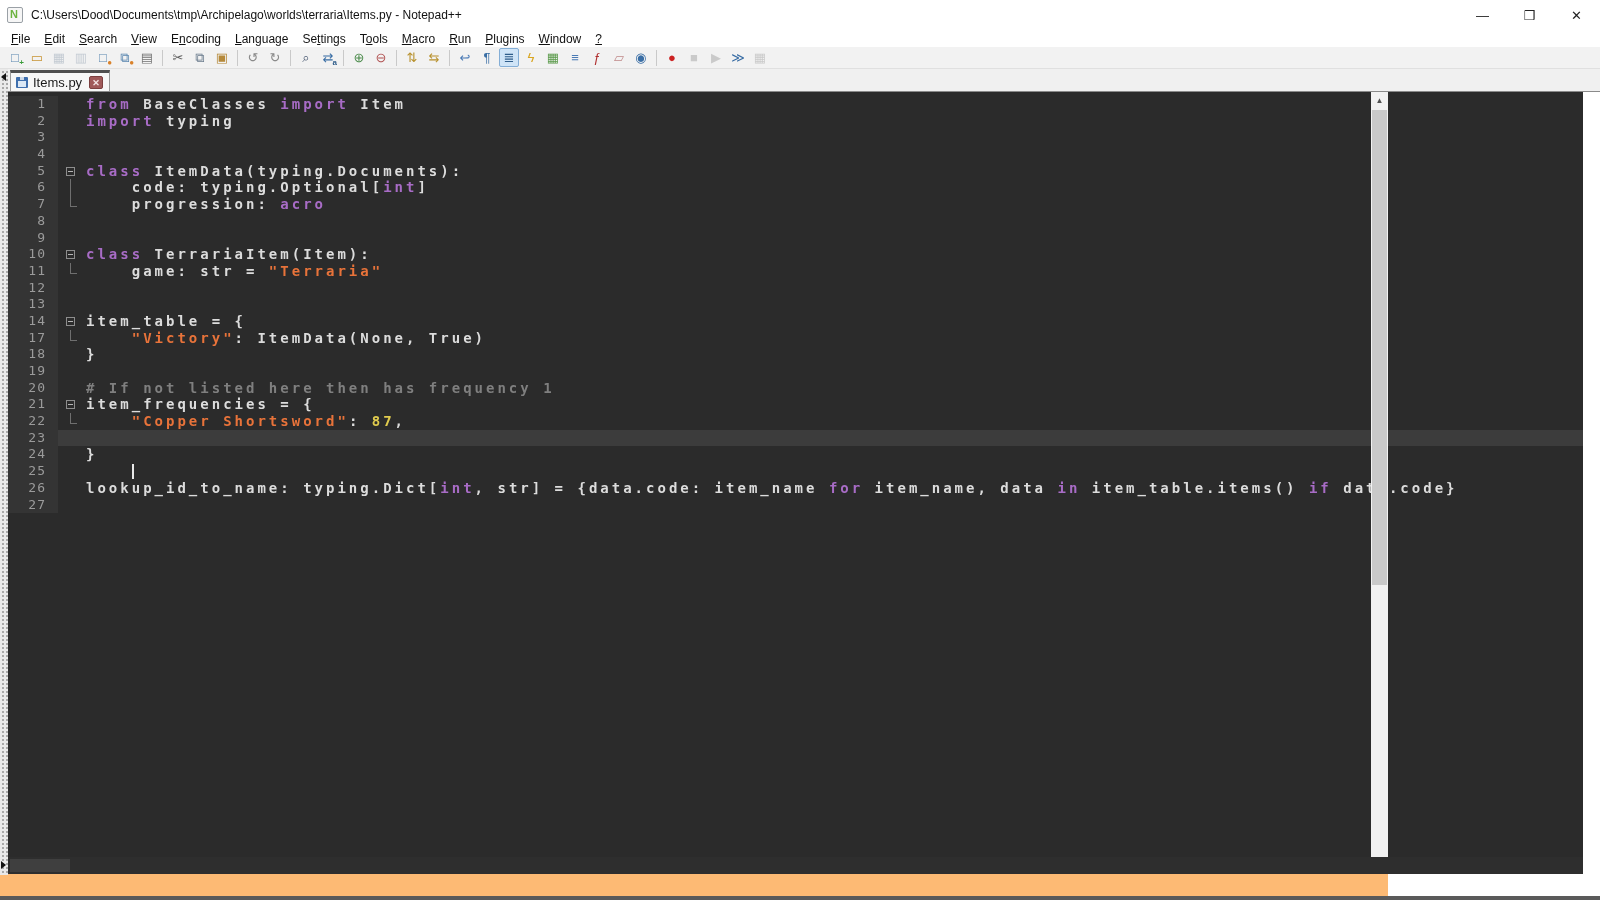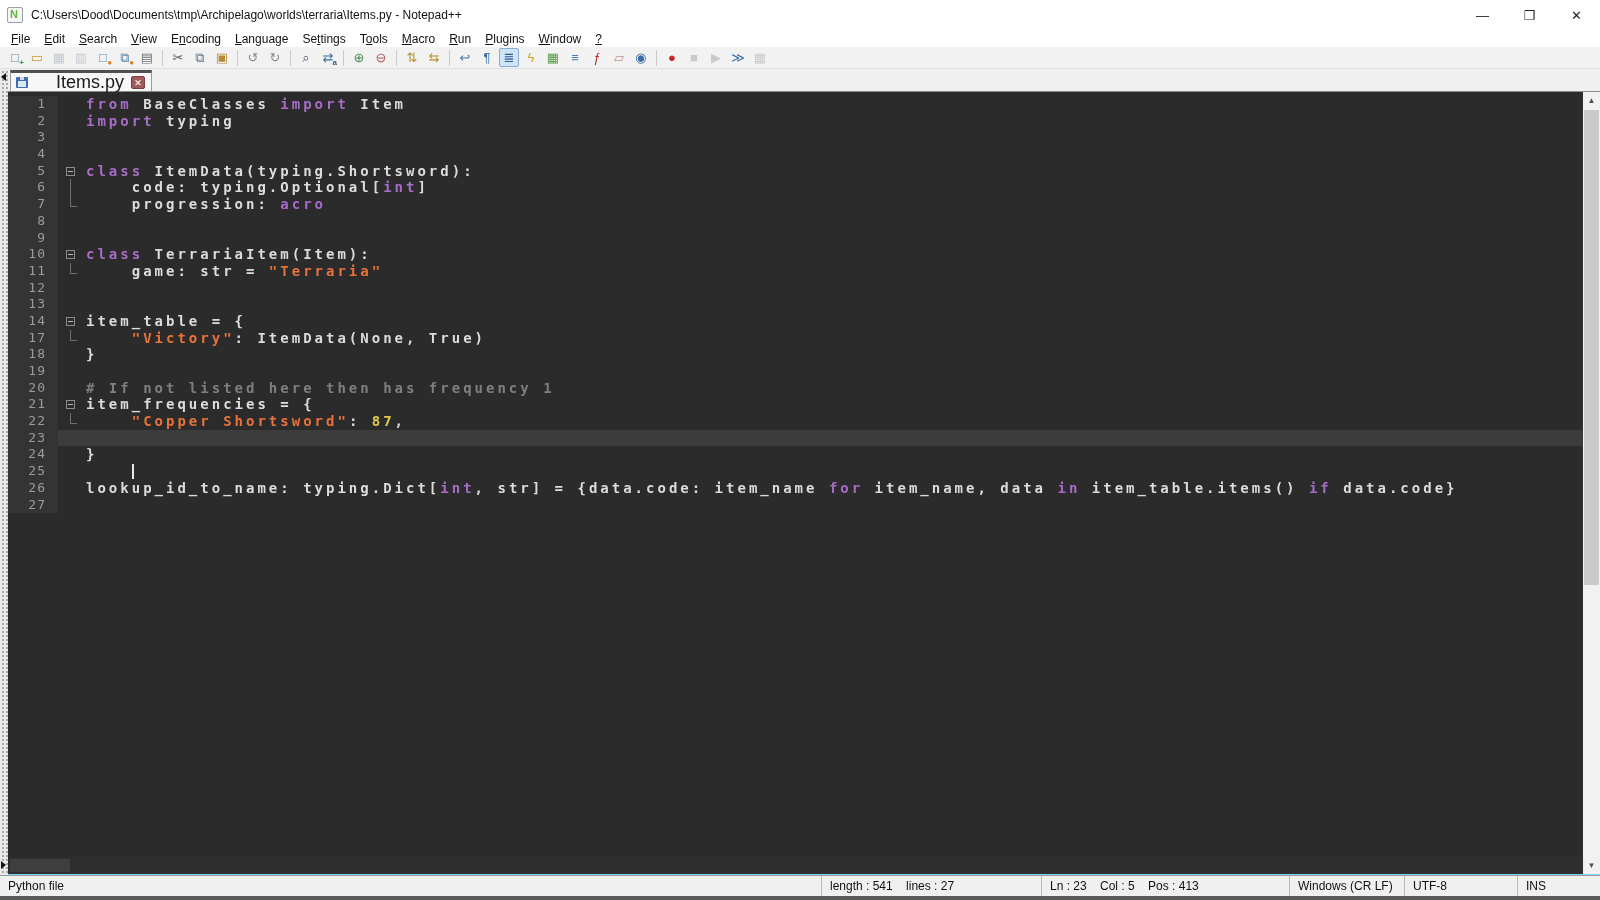--- a/index.html
+++ b/index.html
@@ -1,18 +1,18 @@
 <!DOCTYPE html>
 <html><head>
 <meta charset="utf-8">
 <style>
   * { margin:0; padding:0; box-sizing:border-box; }
   html,body { width:1600px; height:900px; overflow:hidden; background:#fff;
               font-family:"Liberation Sans", sans-serif; }
-  .window { position:relative; width:1600px; height:900px; background:#7dd3fc; }
+  .window { position:relative; width:1388px; height:900px; background:#fdba74; }
 
   
   .titlebar { position:absolute; left:0; top:0; width:1600px; height:30px;
               background:#ffffff; display:flex; align-items:center; }
   .app-icon { width:16px; height:16px; margin:0 8px 0 7px; position:relative;
               background:#f6f6f6; border:1px solid #9aa0a6; border-radius:2px; }
   .app-icon::after { content:"N"; position:absolute; left:2px; top:0px;
               font:bold 11px "Liberation Sans",sans-serif; color:#6cb33f; }
   .title-text { font-size:12px; color:#111; white-space:pre; }
   .win-controls { margin-left:auto; display:flex; height:30px; }
@@ -39,21 +39,21 @@
 
   
   .tabbar { position:absolute; left:8px; top:69px; width:1592px; height:23px;
             background:#f0f0f0; border-bottom:1px solid #8a8a8a; display:flex; align-items:flex-end; }
   .tab { height:21px; margin-left:2px; background:#f7f7f7; border:1px solid #9a9a9a;
          border-bottom:none; border-top:3px solid #4f4f4f; display:flex; align-items:center;
          padding:0 6px 0 5px; }
   .tab-floppy { width:12px; height:11px; background:#3f6fae; border-radius:1px; position:relative; margin-right:5px; }
   .tab-floppy::after { content:""; position:absolute; left:2px; top:4px; width:8px; height:6px; background:#dce8f5; }
   .tab-floppy::before { content:""; position:absolute; left:4px; top:0px; width:4px; height:3px; background:#cdd9e8; }
-  .tab-label { font-size:18px; color:#1a1a1a;margin-left:23px; }
+  .tab-label { font-size:13px; color:#1a1a1a; }
   .tab-close { width:14px; height:13px; margin-left:7px; background:#a05a5a; border:1px solid #7d4040;
                border-radius:2px; color:#f3e3e3; font:bold 9px/12px "Liberation Sans",sans-serif;
                text-align:center; }
 
   
   .left-strip { position:absolute; left:0; top:69px; width:8px; height:806px; background:#e9e9e9;
                 background-image:radial-gradient(#a9a9a9 0.8px, transparent 0.9px);
                 background-size:4px 4px; background-position:1px 1px; }
   .strip-arrow-top { position:absolute; left:1px; top:4px; width:0; height:0;
                 border-top:4px solid transparent; border-bottom:4px solid transparent;
@@ -187,21 +187,21 @@
     <div class="strip-arrow-top"></div>
     <div class="strip-arrow-bottom"></div>
   </div>
 
   <div class="editor">
     <div class="ed-rows" id="ed-rows">
         <div class="row"><span class="ln">1</span><span class="fold"></span><span class="codeline"><span class="t-k">from</span><span class="t-d"> BaseClasses </span><span class="t-k">import</span><span class="t-d"> Item</span></span></div>
         <div class="row"><span class="ln">2</span><span class="fold"></span><span class="codeline"><span class="t-k">import</span><span class="t-d"> typing</span></span></div>
         <div class="row"><span class="ln">3</span><span class="fold"></span><span class="codeline"></span></div>
         <div class="row"><span class="ln">4</span><span class="fold"></span><span class="codeline"></span></div>
-        <div class="row"><span class="ln">5</span><span class="fold"><span class="fbox"></span></span><span class="codeline"><span class="t-k">class</span><span class="t-d"> ItemData(typing.Shortsword):</span></span></div>
+        <div class="row"><span class="ln">5</span><span class="fold"><span class="fbox"></span></span><span class="codeline"><span class="t-k">class</span><span class="t-d"> ItemData(typing.Documents):</span></span></div>
         <div class="row"><span class="ln">6</span><span class="fold fmid"></span><span class="codeline"><span class="t-d">    code: typing.Optional[</span><span class="t-k">int</span><span class="t-d">]</span></span></div>
         <div class="row"><span class="ln">7</span><span class="fold fend"></span><span class="codeline"><span class="t-d">    progression: </span><span class="t-k">acro</span></span></div>
         <div class="row"><span class="ln">8</span><span class="fold"></span><span class="codeline"></span></div>
         <div class="row"><span class="ln">9</span><span class="fold"></span><span class="codeline"></span></div>
         <div class="row"><span class="ln">10</span><span class="fold"><span class="fbox"></span></span><span class="codeline"><span class="t-k">class</span><span class="t-d"> TerrariaItem(Item):</span></span></div>
         <div class="row"><span class="ln">11</span><span class="fold fend"></span><span class="codeline"><span class="t-d">    game: str = </span><span class="t-s">"Terraria"</span></span></div>
         <div class="row"><span class="ln">12</span><span class="fold"></span><span class="codeline"></span></div>
         <div class="row"><span class="ln">13</span><span class="fold"></span><span class="codeline"></span></div>
         <div class="row"><span class="ln">14</span><span class="fold"><span class="fbox"></span></span><span class="codeline"><span class="t-d">item_table = {</span></span></div>
         <div class="row"><span class="ln">17</span><span class="fold fend"></span><span class="codeline"><span class="t-d">    </span><span class="t-s">"Victory"</span><span class="t-d">: ItemData(None, True)</span></span></div>
@@ -222,23 +222,15 @@
   <div class="vscroll">
     <div class="vs-arrow vs-up">▲</div>
     <div class="vs-thumb"></div>
     <div class="vs-arrow vs-down">▼</div>
   </div>
 
   <div class="hscroll">
     <div class="hs-thumb"></div>
   </div>
 
-  <div class="statusbar">
-    <div class="sb-seg sb-doc">Python file</div>
-    <div class="sb-seg sb-len">length : 541    lines : 27</div>
-    <div class="sb-seg sb-pos">Ln : 23    Col : 5    Pos : 413</div>
-    <div class="sb-seg sb-eol">Windows (CR LF)</div>
-    <div class="sb-seg sb-enc">UTF-8</div>
-    <div class="sb-seg sb-ins">INS</div>
-  </div>
   <div class="bottom-edge"></div>
 
 </div>
 
 </body></html>

